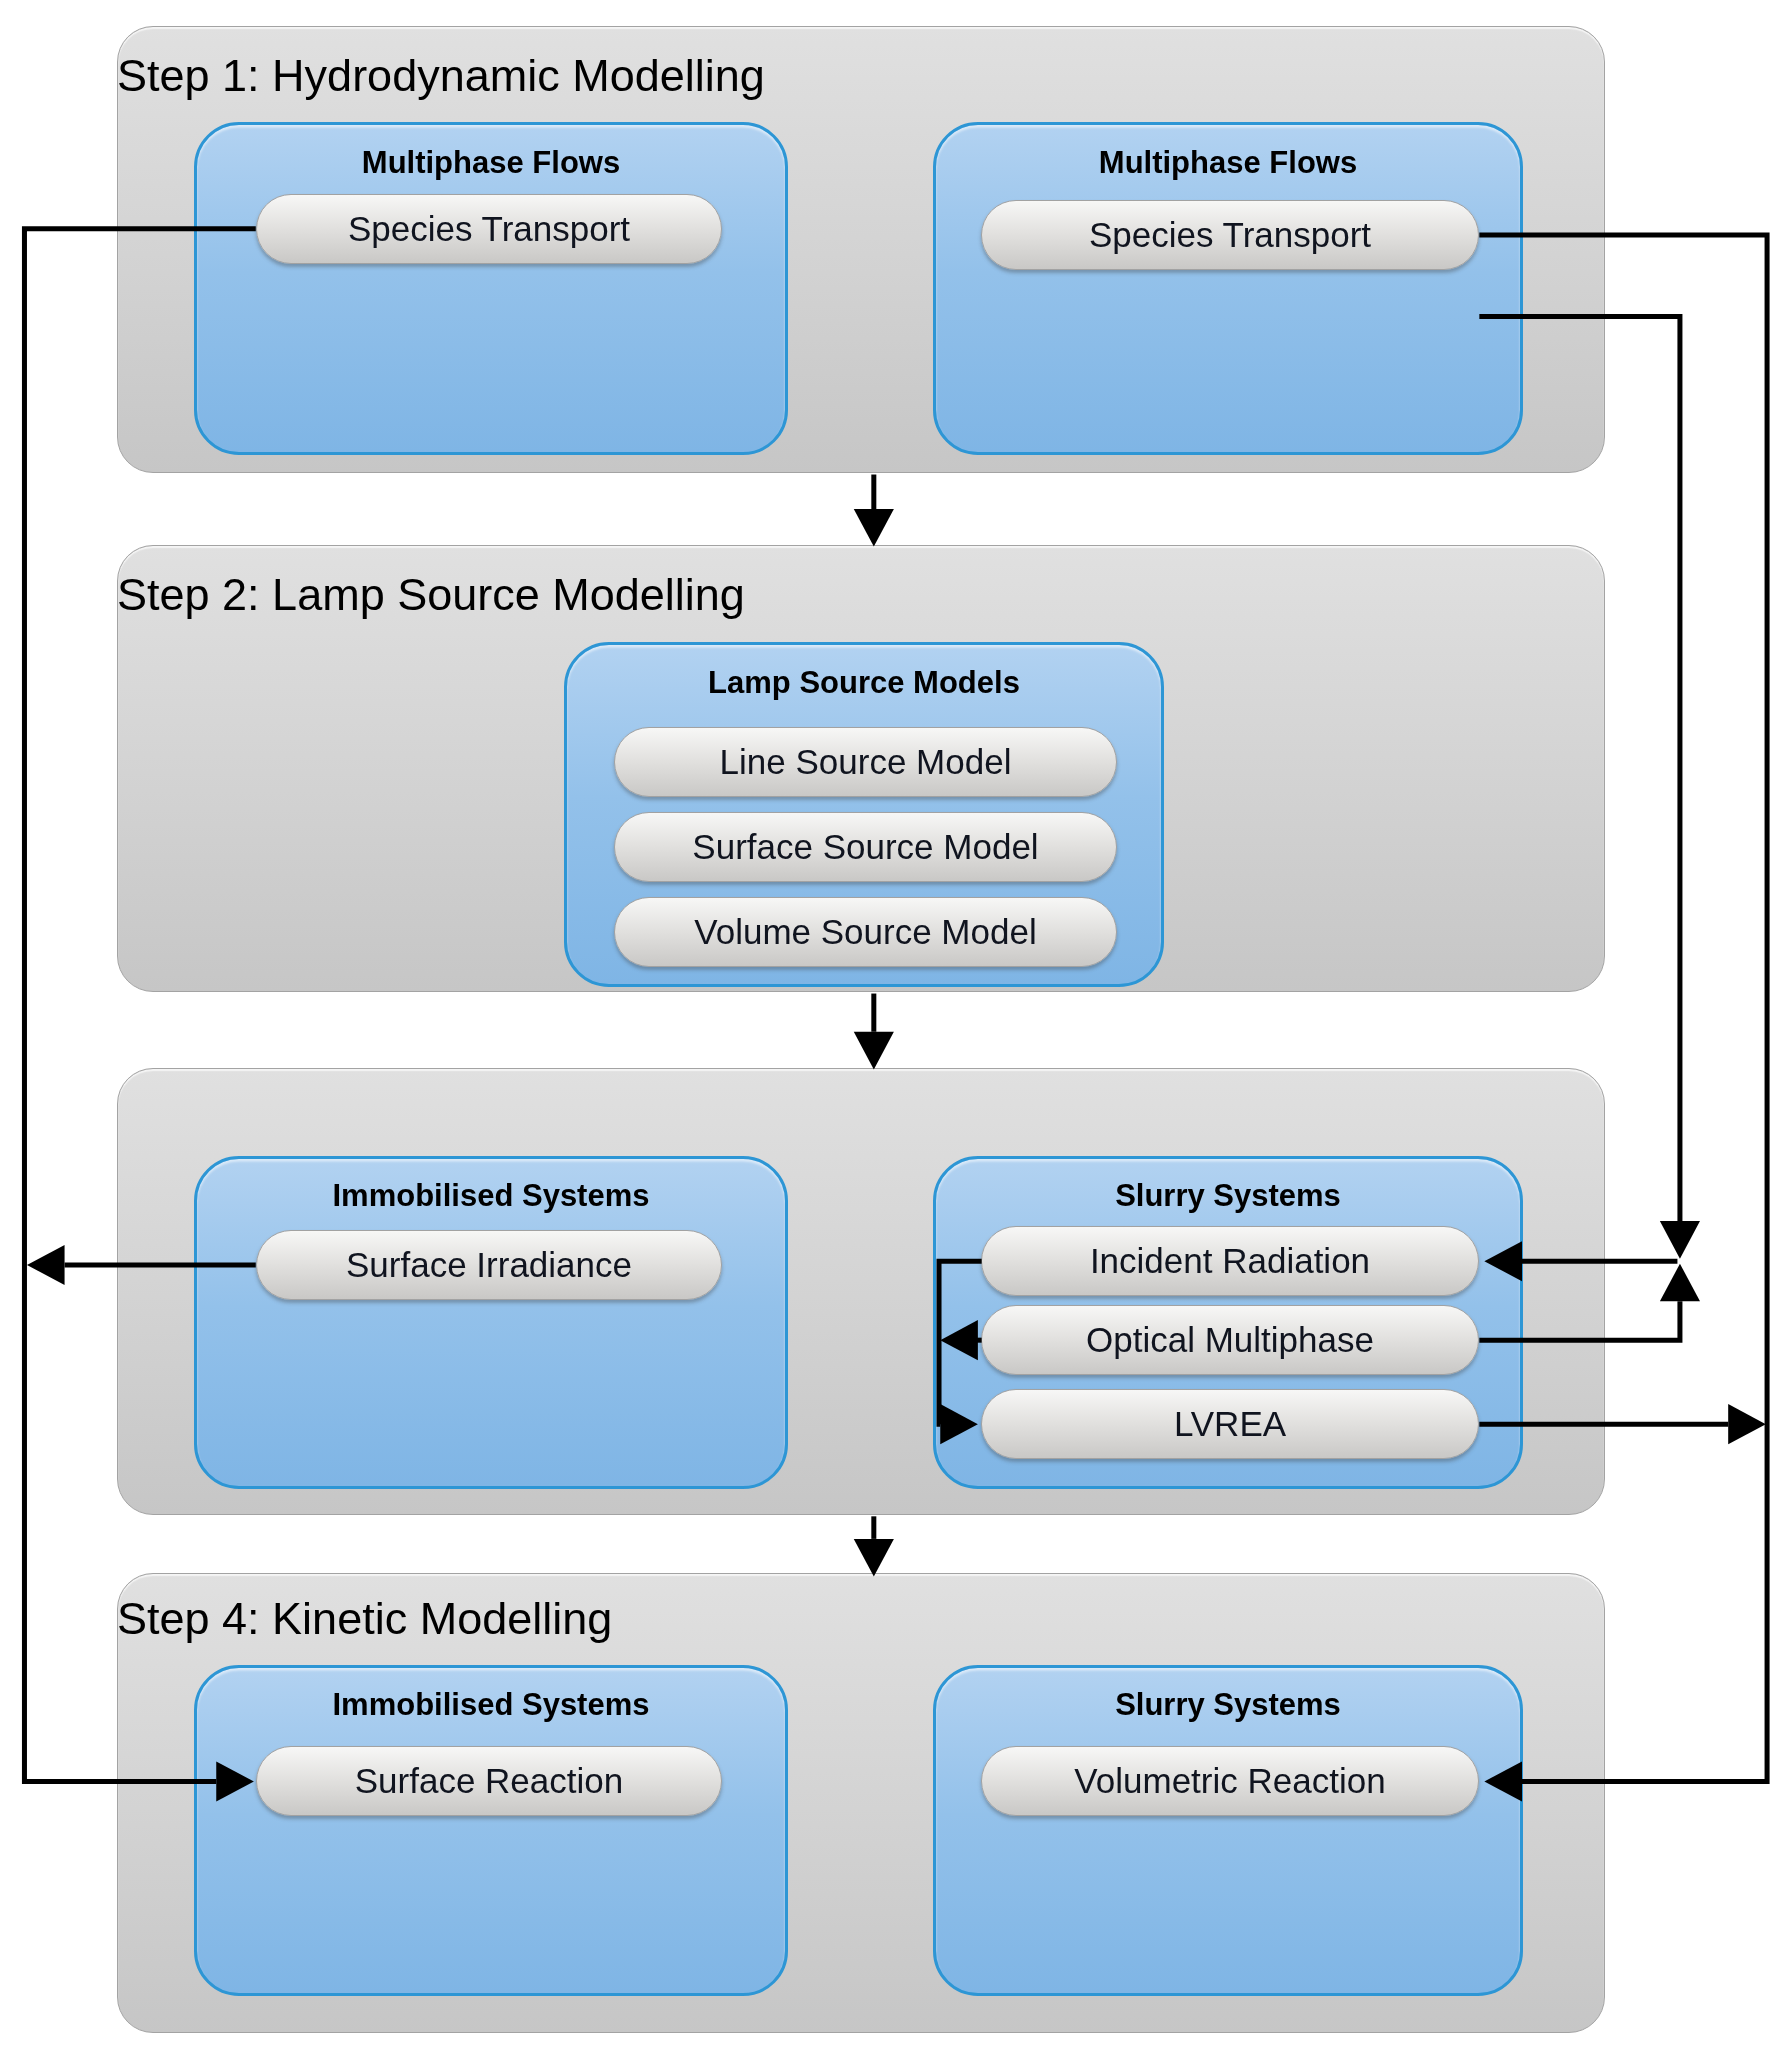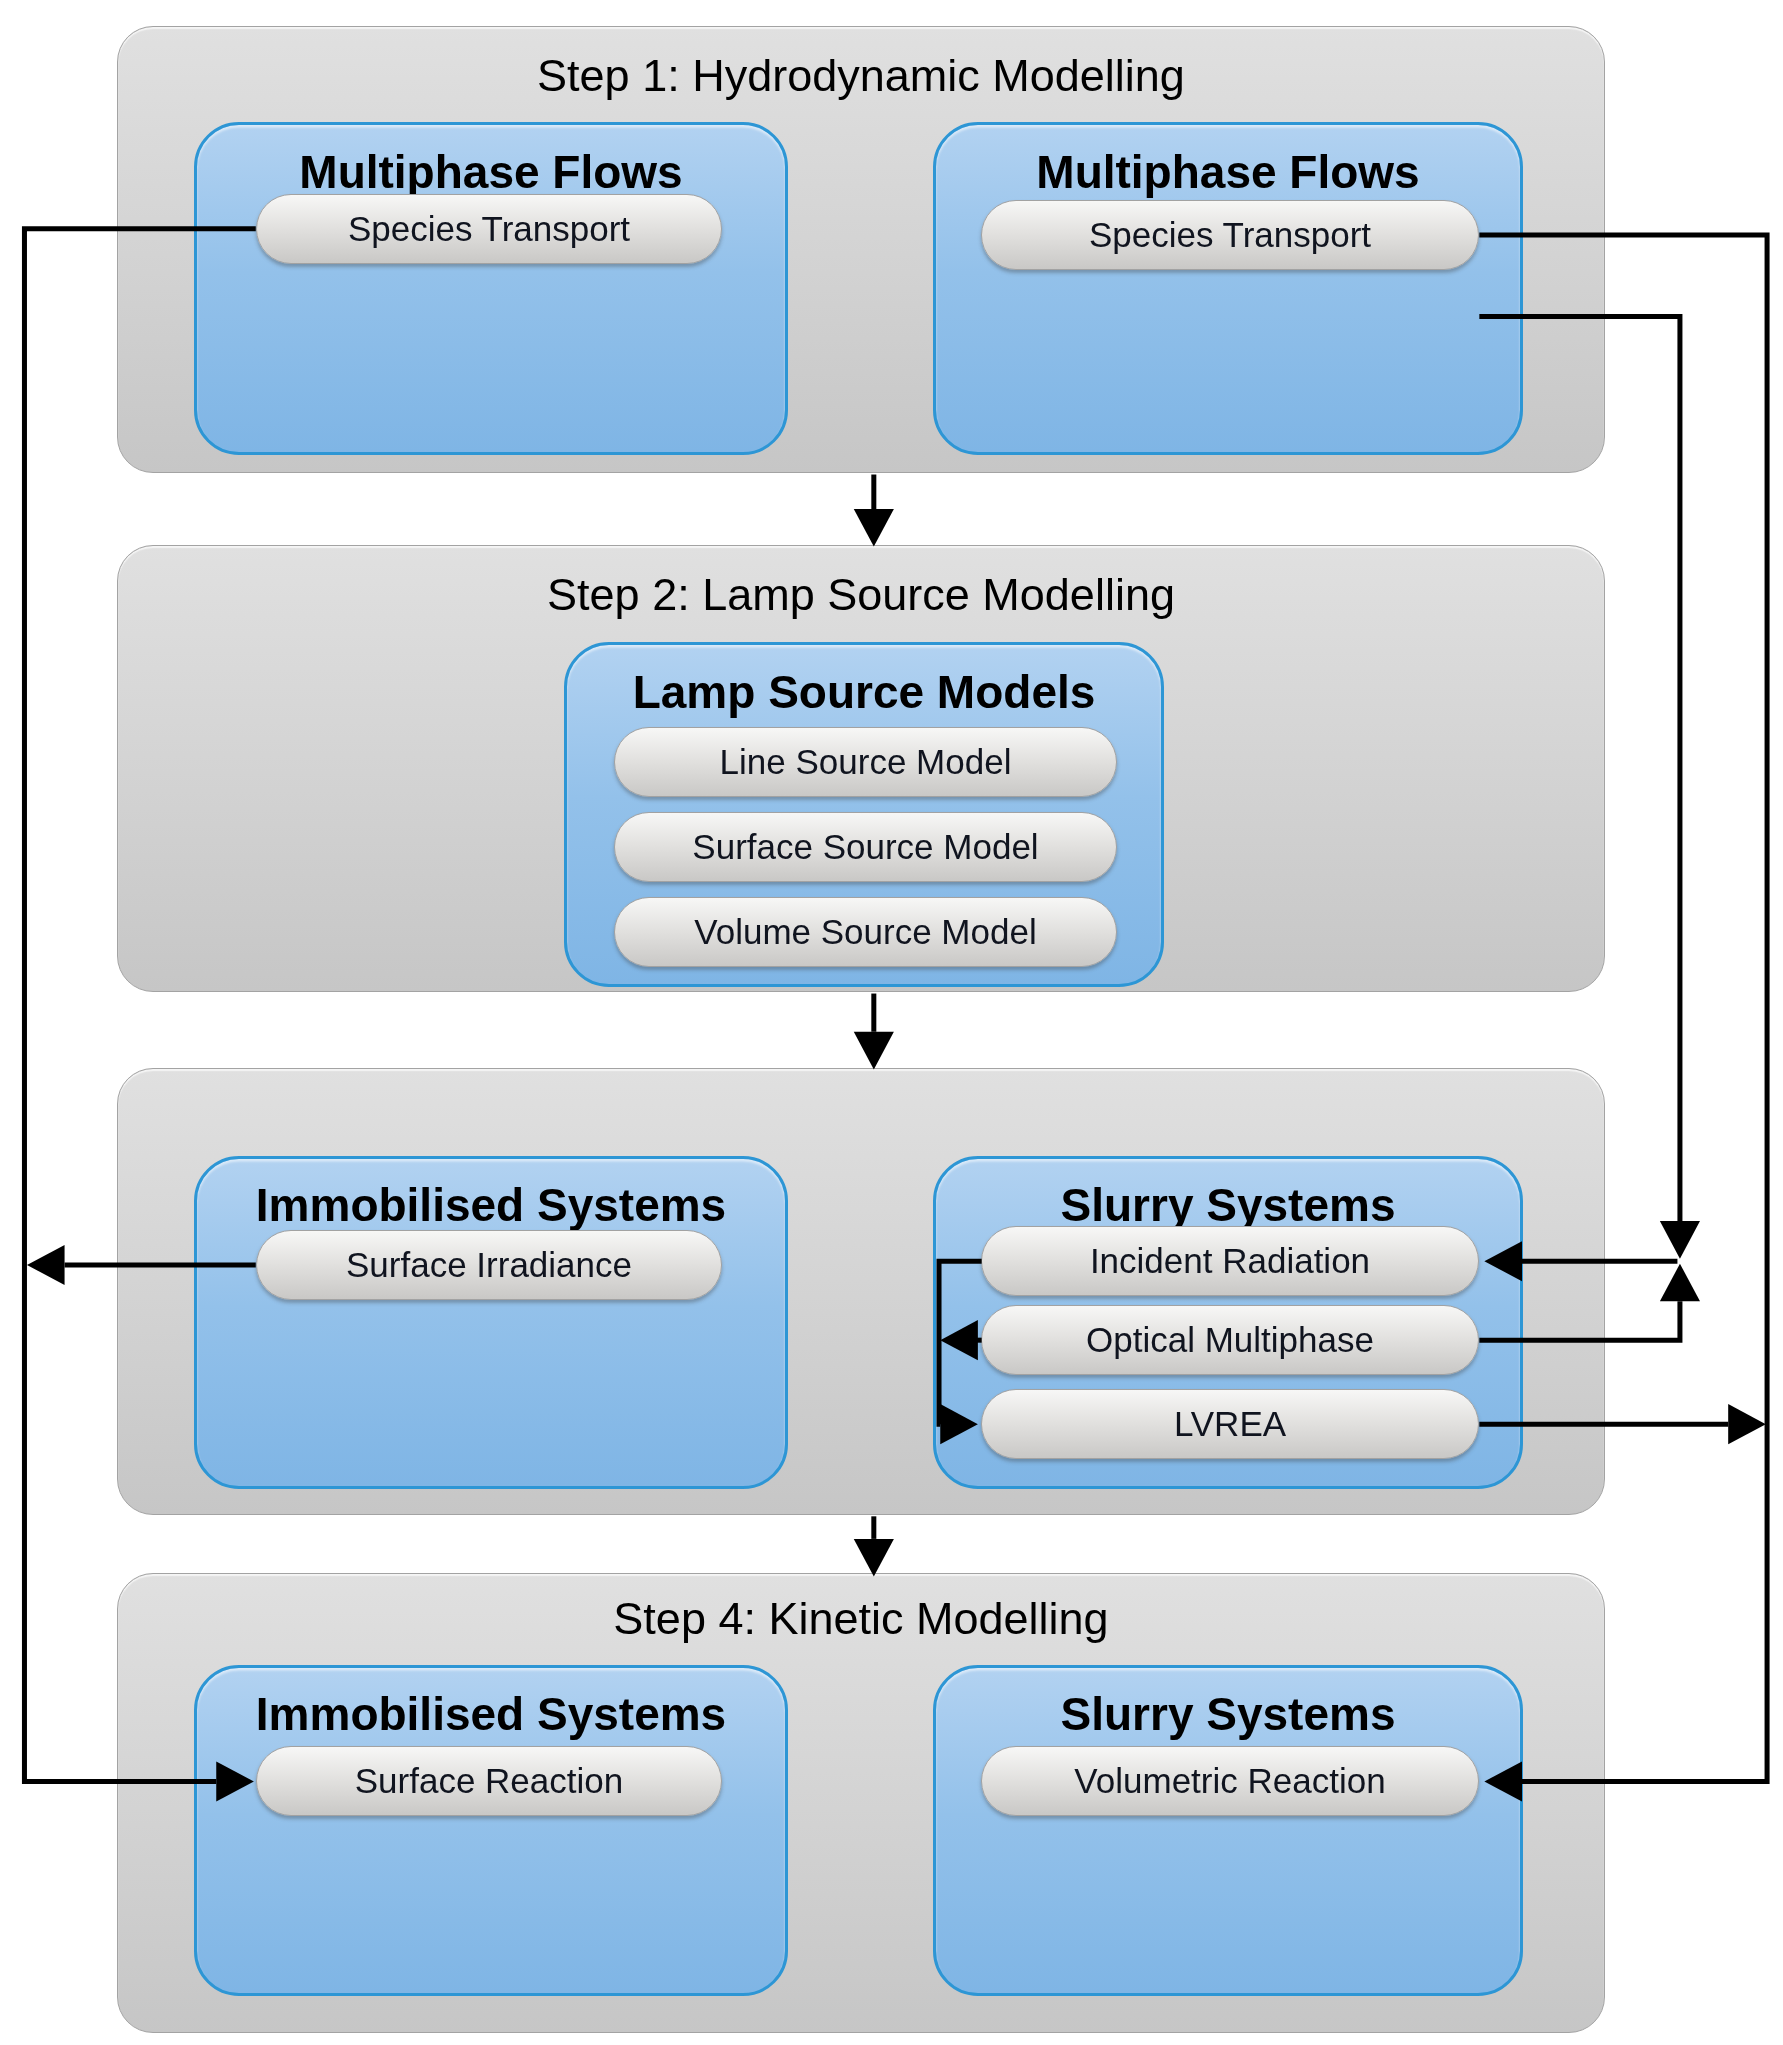--- a/index.html
+++ b/index.html
@@ -18,37 +18,37 @@
     border-radius: 36px;
     border: 1.9px solid #a3a3a3;
     background: linear-gradient(180deg, #e0e0e0 0%, #d2d2d2 55%, #c6c6c6 100%);
     box-shadow: inset 0 1.9px 1.3px rgba(255,255,255,0.7);
     box-sizing: border-box;
   }
   .step-title {
     position: absolute;
     left: 117px;
     width: 1488px;
-    text-align: center;
+    text-align: left;
     font-size: 45px;
     color: #000000;
     white-space: pre-wrap;
   }
   .blue-box {
     position: absolute;
     border-radius: 45px;
     border: 3.1px solid #2d96d5;
     background: linear-gradient(180deg, #b2d2f1 0%, #93c1ea 45%, #7fb5e5 100%);
     box-shadow: inset 0 2.5px 2.5px rgba(255,255,255,0.55);
     box-sizing: border-box;
   }
   .box-title {
     position: absolute;
     text-align: center;
-    font-size: 46px;
+    font-size: 31px;
     font-weight: bold;
     color: #000000;
   }
   .pill {
     position: absolute;
     height: 70px;
     border-radius: 35px;
     border: 1.9px solid #a2a2a2;
     background: linear-gradient(180deg, #f7f7f6 0%, #e3e2e0 45%, #c9c8c6 100%);
     box-shadow: 0 3.1px 3.8px rgba(60,60,60,0.35);

